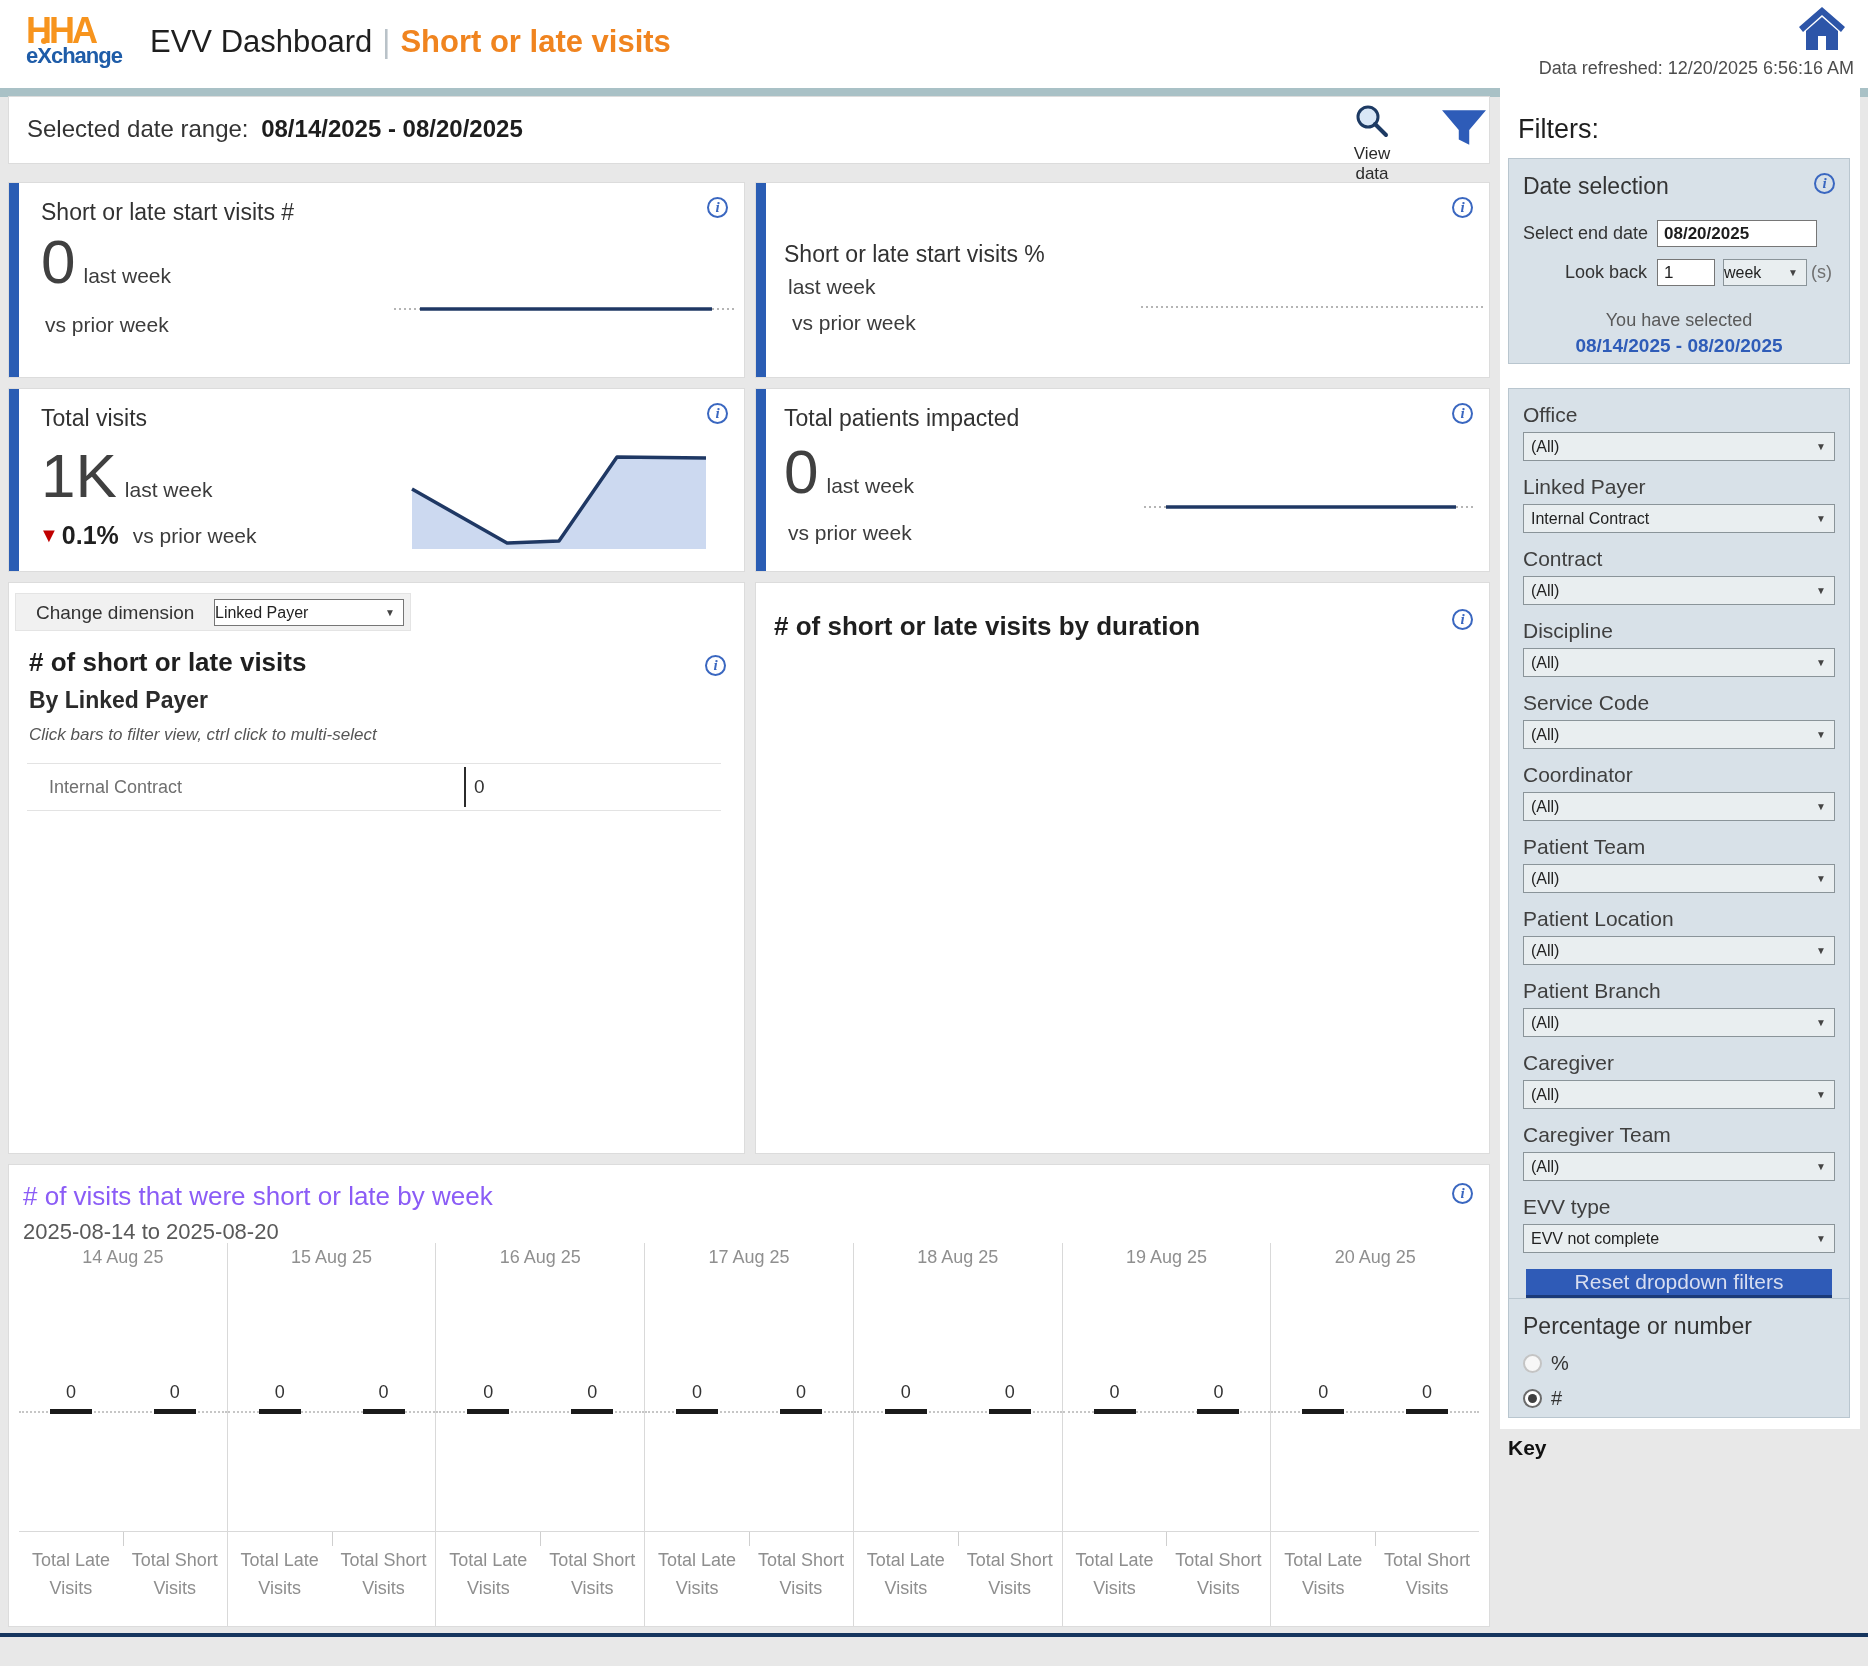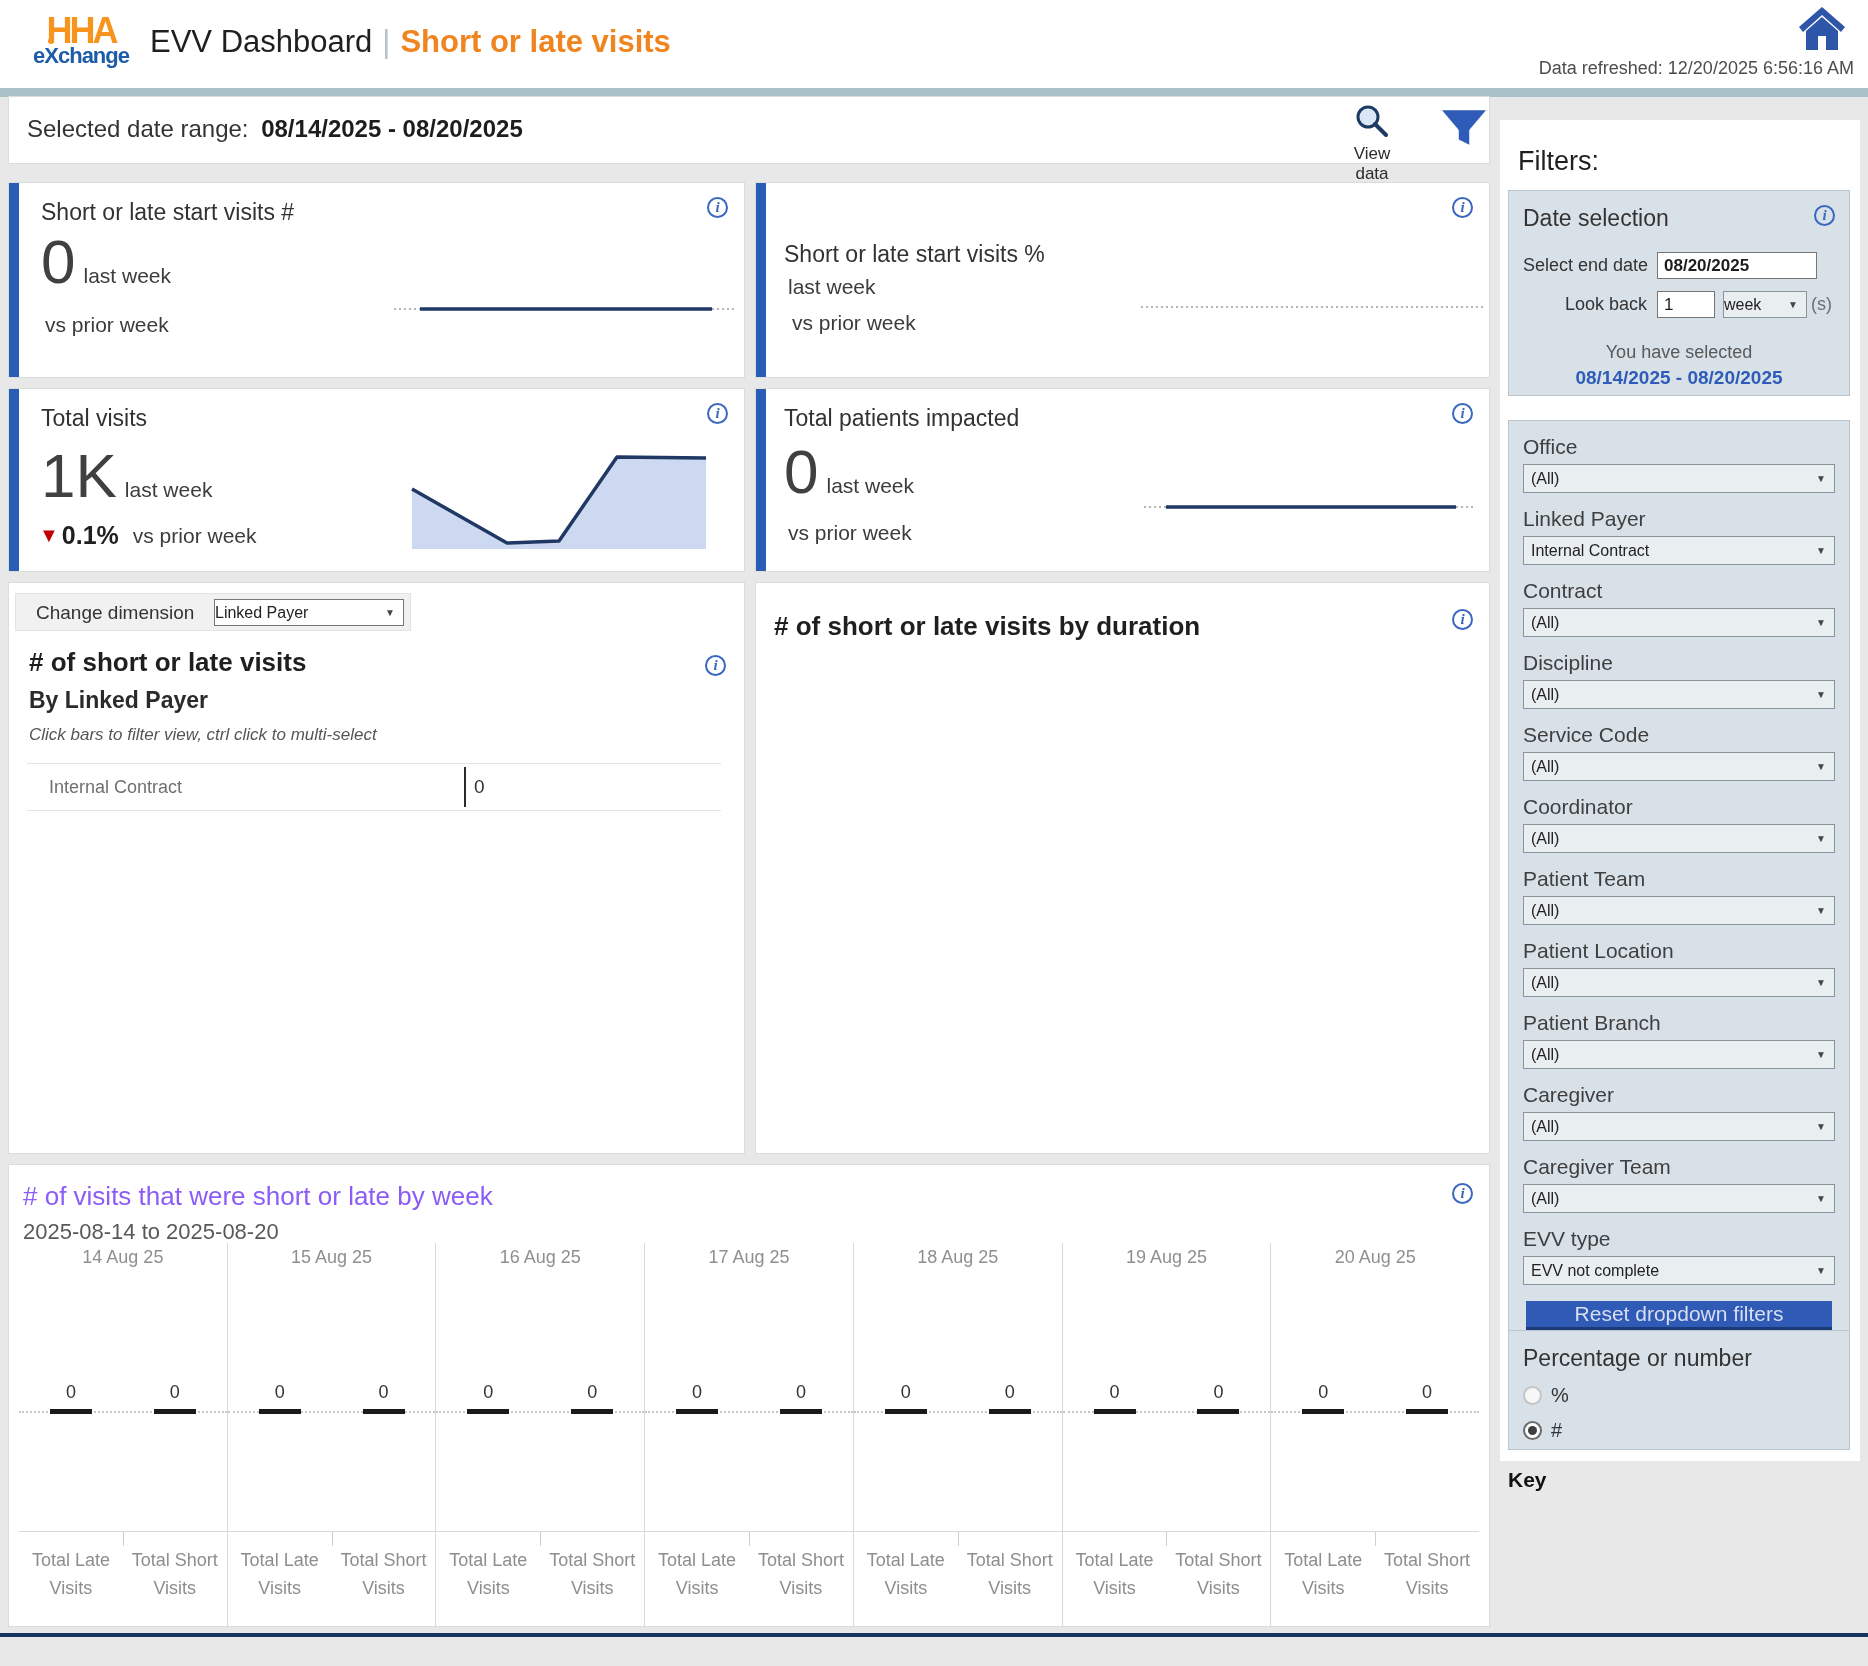--- a/index.html
+++ b/index.html
@@ -1,21 +1,21 @@
 <!DOCTYPE html>
 <html><head>
 <meta charset="utf-8">
 <style>
   html,body{margin:0;padding:0;}
   body{width:1868px;height:1666px;background:#e8e8e8;font-family:"Liberation Sans",sans-serif;position:relative;overflow:hidden;}
   .page{position:absolute;inset:0;}
 
   
   .hdr{position:absolute;left:0;top:0;width:1868px;height:88px;background:#ffffff;}
-  .logo{position:absolute;left:26px;top:16px;width:110px;text-align:center;}
+  .logo{position:absolute;left:26px;top:16px;width:110px;text-align:left;}
   .logo-hha{color:#f7941d;font-weight:700;font-size:36px;line-height:30px;letter-spacing:-3px;}
   .logo-exch{color:#1e5ca8;font-weight:700;font-size:22px;line-height:20px;letter-spacing:-1px;}
   .logo-x{position:relative;}
   .logo-x::after{content:'';position:absolute;left:4px;top:-5px;width:6px;height:6px;border-radius:50%;background:#f7941d;}
   .hdr-title{position:absolute;left:150px;top:24px;font-size:31px;white-space:nowrap;}
   .hdr-title .t1{color:#1f1f1f;}
   .hdr-title .tsep{color:#b9c2c8;margin:0 10px;font-weight:300;}
   .hdr-title .t2{color:#f0841f;font-weight:700;}
   .home-btn{position:absolute;right:22px;top:6px;width:48px;height:46px;cursor:pointer;}
   .refreshed{position:absolute;right:14px;top:58px;font-size:18px;color:#4d4d4d;}
@@ -90,21 +90,21 @@
   .bar-slot{position:absolute;top:108px;width:50%;display:flex;flex-direction:column;align-items:center;}
   .bar-slot.s0{left:0;}
   .bar-slot.s1{left:50%;}
   .bar-val{font-size:18px;color:#333;line-height:22px;}
   .bar-mark{width:42px;height:5px;background:#1a1a1a;margin-top:6px;cursor:pointer;}
   .wcol-labels{position:relative;flex:1;border-top:1px solid #d9d9d9;display:flex;}
   .wcol-labels::before{content:'';position:absolute;left:50%;top:0;height:14px;border-left:1px solid #cfcfcf;}
   .wlabel{flex:1;text-align:center;font-size:18px;color:#8e8e8e;padding-top:14px;line-height:28px;}
 
   
-  .sidebar{left:1500px;top:120px;width:360px;height:1341px;border:none;}
+  .sidebar{left:1500px;top:88px;width:360px;height:1341px;border:none;}
   .fheading{position:absolute;left:18px;top:26px;font-size:27px;color:#1f1f1f;}
   .sbox{position:absolute;left:8px;width:342px;background:#d8e1e8;border:1px solid #b9c6cf;box-sizing:border-box;}
   .datebox{top:70px;height:206px;padding:14px 14px 0 14px;}
   .dbox-title{font-size:23px;color:#333;}
   .datebox .info{position:absolute;right:14px;top:14px;}
   .drow1{margin-top:20px;display:flex;align-items:center;}
   .drow1 .lbl{font-size:18px;color:#333;width:134px;}
   .txtinput{height:27px;border:1px solid #767676;background:#fff;font-family:"Liberation Sans",sans-serif;
             font-size:17px;font-weight:700;color:#1d1d1d;box-sizing:border-box;padding:0 6px;}
   .enddate{width:160px;}

